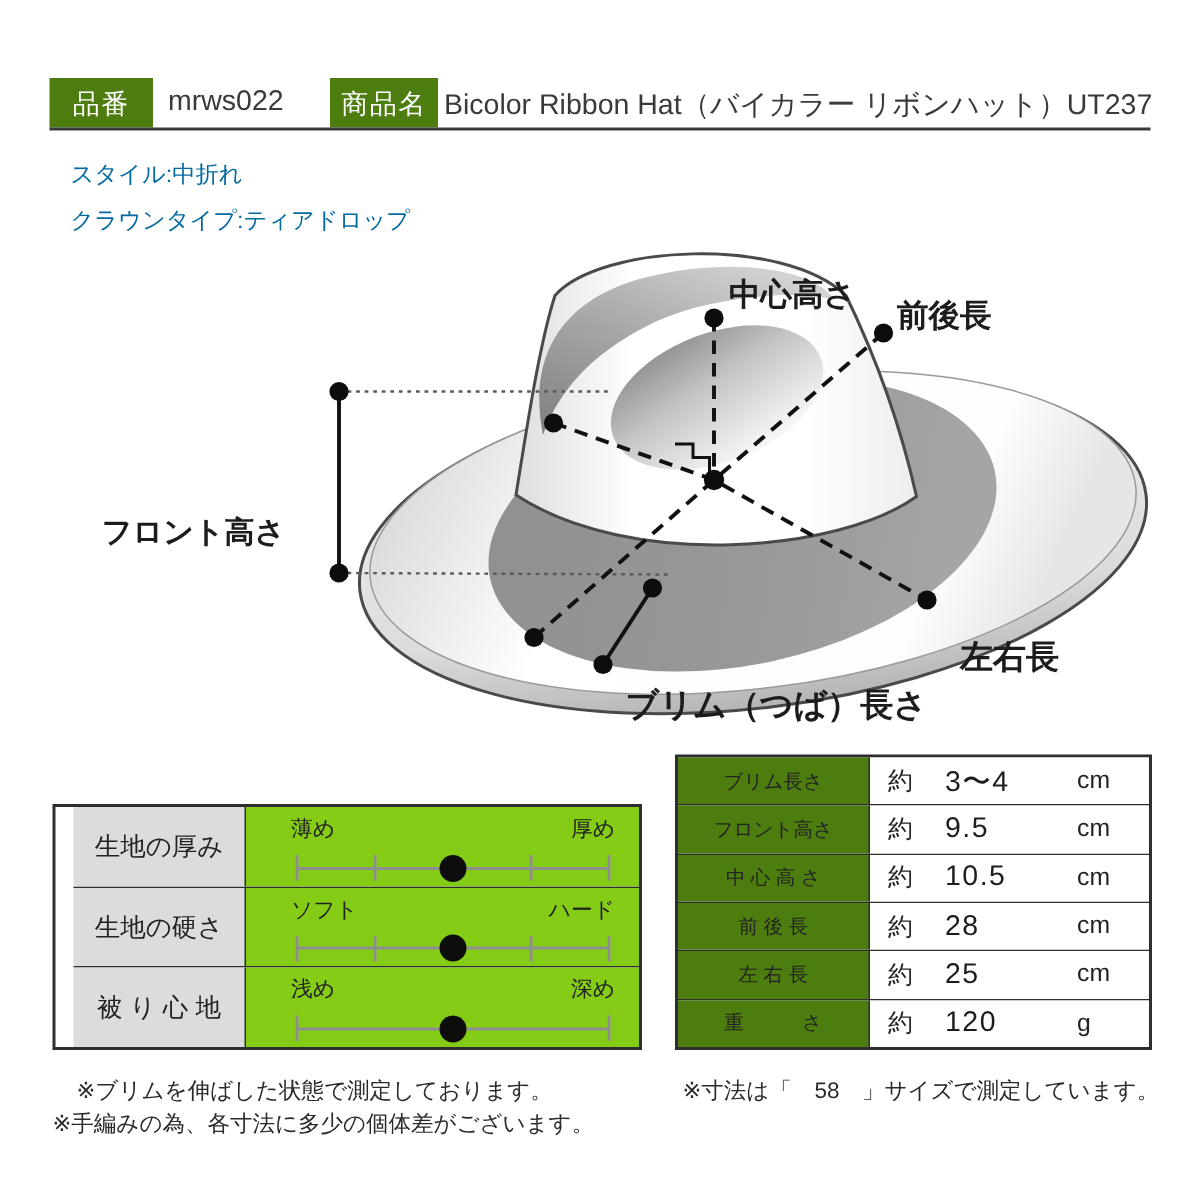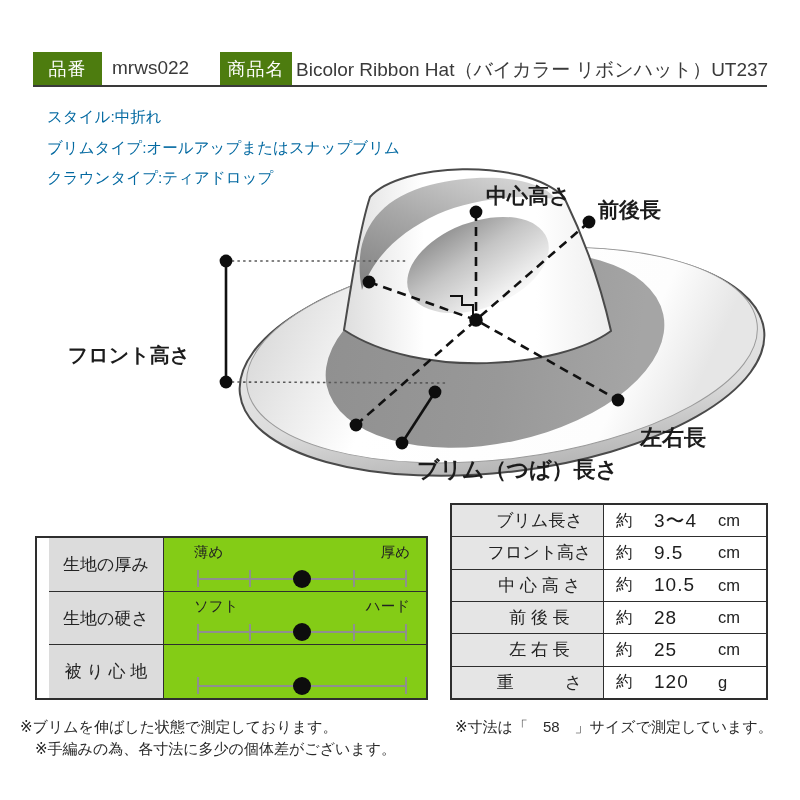--- a/index.html
+++ b/index.html
@@ -50,50 +50,49 @@
   .scale .tick{position:absolute;top:0;width:2px;height:17px;background:#8f8f8f;transform:translateX(-1px);}
   .scale .dot{position:absolute;top:-0.5px;width:18px;height:18px;border-radius:50%;background:#0d0d0d;transform:translateX(-9px);}
   
   .stable{
     position:absolute;left:450px;top:503px;width:318px;height:197px;
     border:2px solid #2e2e2e;box-sizing:border-box;display:flex;flex-direction:column;
   }
   .srow{flex:1;display:flex;min-height:0;}
   .srow:not(:last-child){border-bottom:1.5px solid #2e2e2e;}
   .scell-label{
-    width:127px;flex:none;background:#e5e5e5;border-right:1.5px solid #2e2e2e;
+    width:127px;flex:none;background:#4d7c0f;border-right:1.5px solid #2e2e2e;
     display:flex;align-items:center;justify-content:center;
-    font-size:17px;color:#222;white-space:nowrap;padding-left:24px;
+    font-size:13px;color:#222;white-space:nowrap;
   }
   .scell-value{flex:1;display:flex;align-items:center;background:#fff;}
   .approx{width:38px;flex:none;padding-left:12px;font-size:16.5px;color:#222;}
   .val{flex:1;text-align:left;font-size:19px;color:#1d1d1d;letter-spacing:1px;}
   .unit{width:48px;flex:none;font-size:16.5px;color:#222;}
   
   .footnote{position:absolute;font-size:15px;color:#2a2a2a;white-space:nowrap;}
-  #fn-left-1{left:20px;top:718px;}
+  #fn-left-1{left:51px;top:718px;}
   #fn-left-2{left:35px;top:740px;}
   #fn-right{left:455px;top:718px;}
 </style>
 </head>
 <body>
 
 <div class="hdr-box" id="box-item-no">
   <span>品番</span>
 </div>
 <div class="hdr-text" id="item-no-value">mrws022</div>
 <div class="hdr-box" id="box-product">
   <span>商品名</span>
 </div>
 <div class="hdr-text" id="product-value">Bicolor Ribbon Hat（バイカラー リボンハット）UT237</div>
 <div class="hrule"></div>
 
 <div class="specs">
   <div>スタイル:中折れ</div>
-  <div>ブリムタイプ:オールアップまたはスナップブリム</div>
   <div>クラウンタイプ:ティアドロップ</div>
 </div>
 
 <div class="diagram">
   <svg width="800" height="350" viewBox="0 155 800 350">
     <defs>
       <linearGradient id="brimRim" x1="0" y1="0" x2="0" y2="1">
         <stop offset="0" stop-color="#f2f2f2"></stop>
           <stop offset="0.7" stop-color="#dcdcdc"></stop>
           <stop offset="1" stop-color="#b5b5b5"></stop>
@@ -202,20 +201,24 @@
           <span class="tick" style="left: 50%;"></span>
           <span class="tick" style="left: 75%;"></span>
           <span class="tick" style="left: 100%;"></span>
           <span class="dot" style="left: 50%;"></span>
         </div>
     </div>
   </div>
   <div class="frow">
     <div class="fcell-label">被 り 心 地</div>
     <div class="fcell-scale">
+      <div class="minmax">
+        <span>浅め</span>
+        <span>深め</span>
+      </div>
       <div class="scale">
           <span class="line"></span>
           <span class="tick" style="left: 0%;"></span>
           <span class="tick" style="left: 100%;"></span>
           <span class="dot" style="left: 50%;"></span>
         </div>
     </div>
   </div>
 </div>
 

